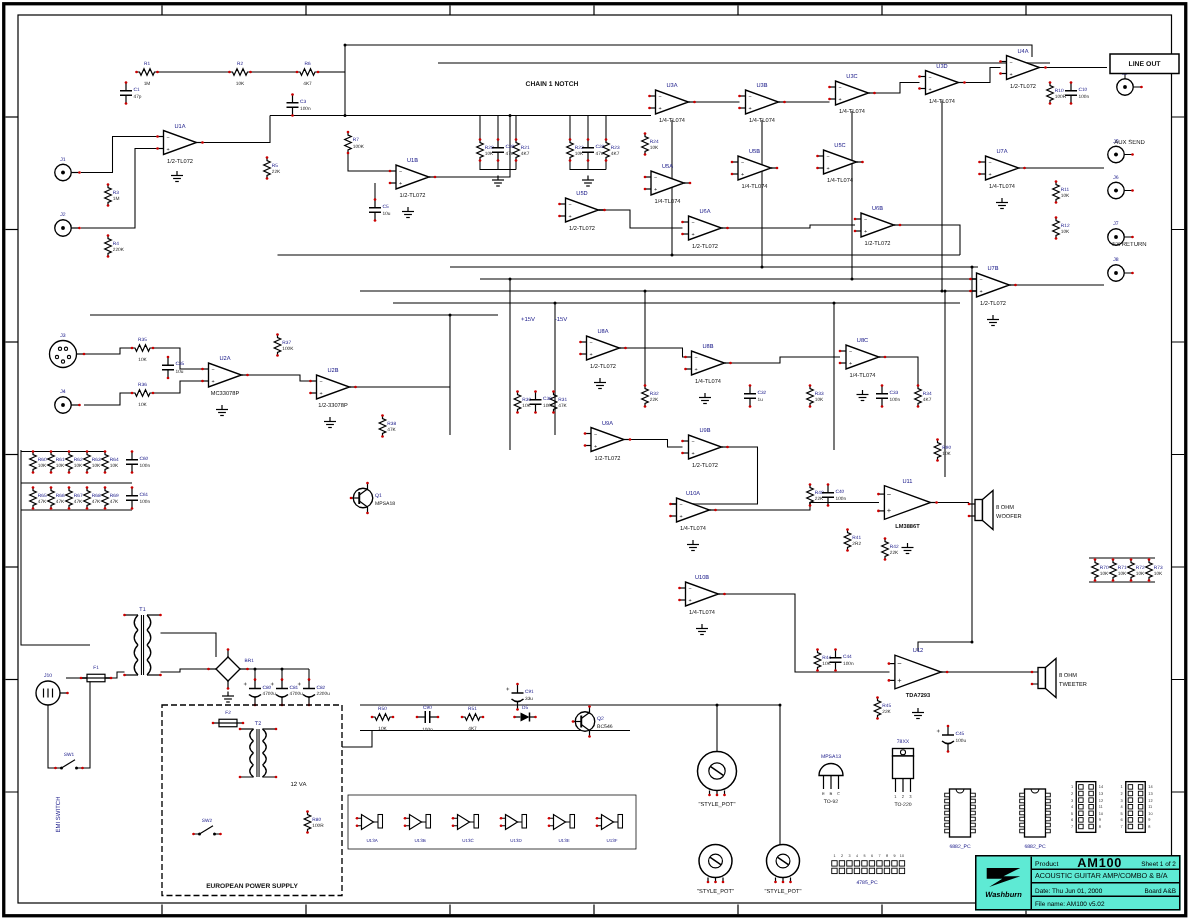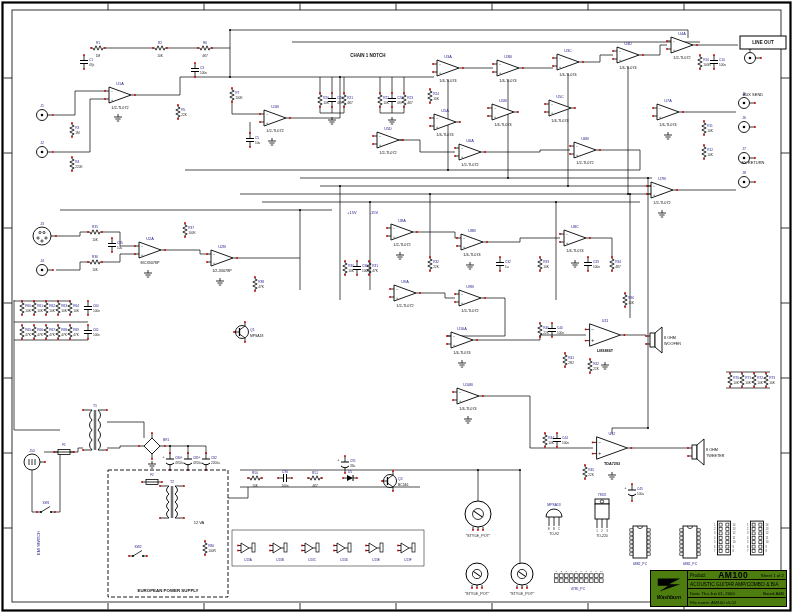--- a/index.html
+++ b/index.html
@@ -1,20 +1,20 @@
 <!DOCTYPE html>
 <html><head>
 <meta charset="utf-8">
 <style>
   html,body{margin:0;padding:0;background:#ffffff;}
   .sheet{position:relative;width:793px;height:613px;background:#fff;overflow:hidden;
          font-family:"Liberation Sans",sans-serif;}
   .sheet svg.main{position:absolute;left:0;top:0;}
   .tblock{position:absolute;left:650px;top:570px;width:137px;height:37px;
-          border:1.5px solid #000;background:#4d7c0f;display:flex;box-sizing:border-box;color:#000;}
+          border:1.5px solid #000;background:#5eead4;display:flex;box-sizing:border-box;color:#000;}
   .logo-cell{width:36px;border-right:1px solid #000;display:flex;flex-direction:column;
              align-items:center;justify-content:center;gap:1px;}
   .brand{font-size:5px;font-weight:bold;font-style:italic;white-space:nowrap;}
   .tinfo{flex:1;display:flex;flex-direction:column;min-width:0;}
   .trow{border-bottom:1px solid #000;padding:0 2px;display:flex;align-items:center;
         justify-content:space-between;flex:1;min-height:0;white-space:nowrap;overflow:hidden;}
   .trow:last-child{border-bottom:none;}
   .plab{font-size:4.5px;}
   .pname{font-size:8.5px;font-weight:bold;letter-spacing:.5px;}
   .sheetno,.small{font-size:4.3px;}

